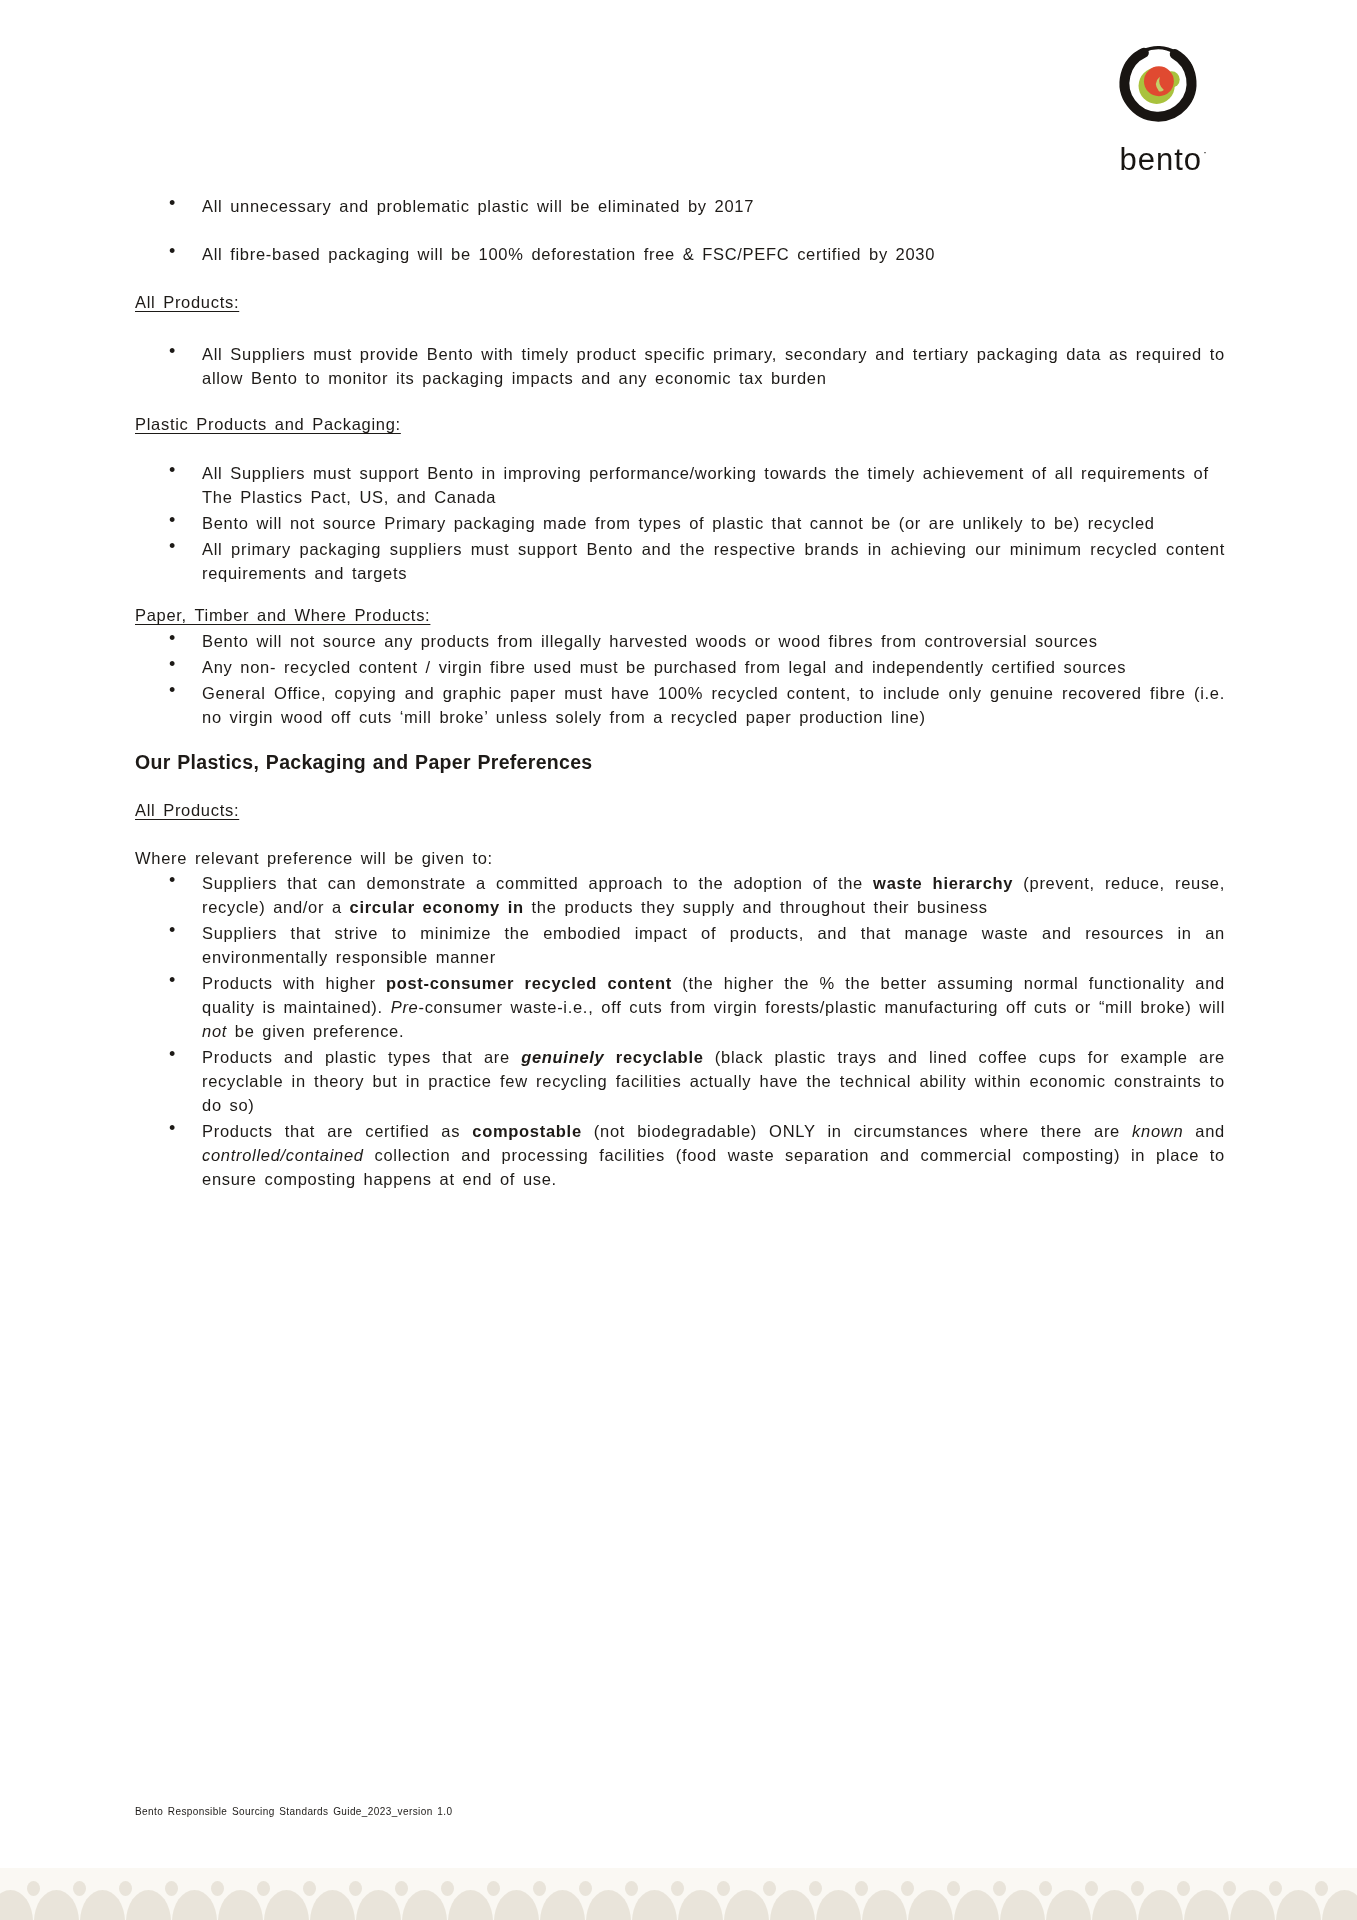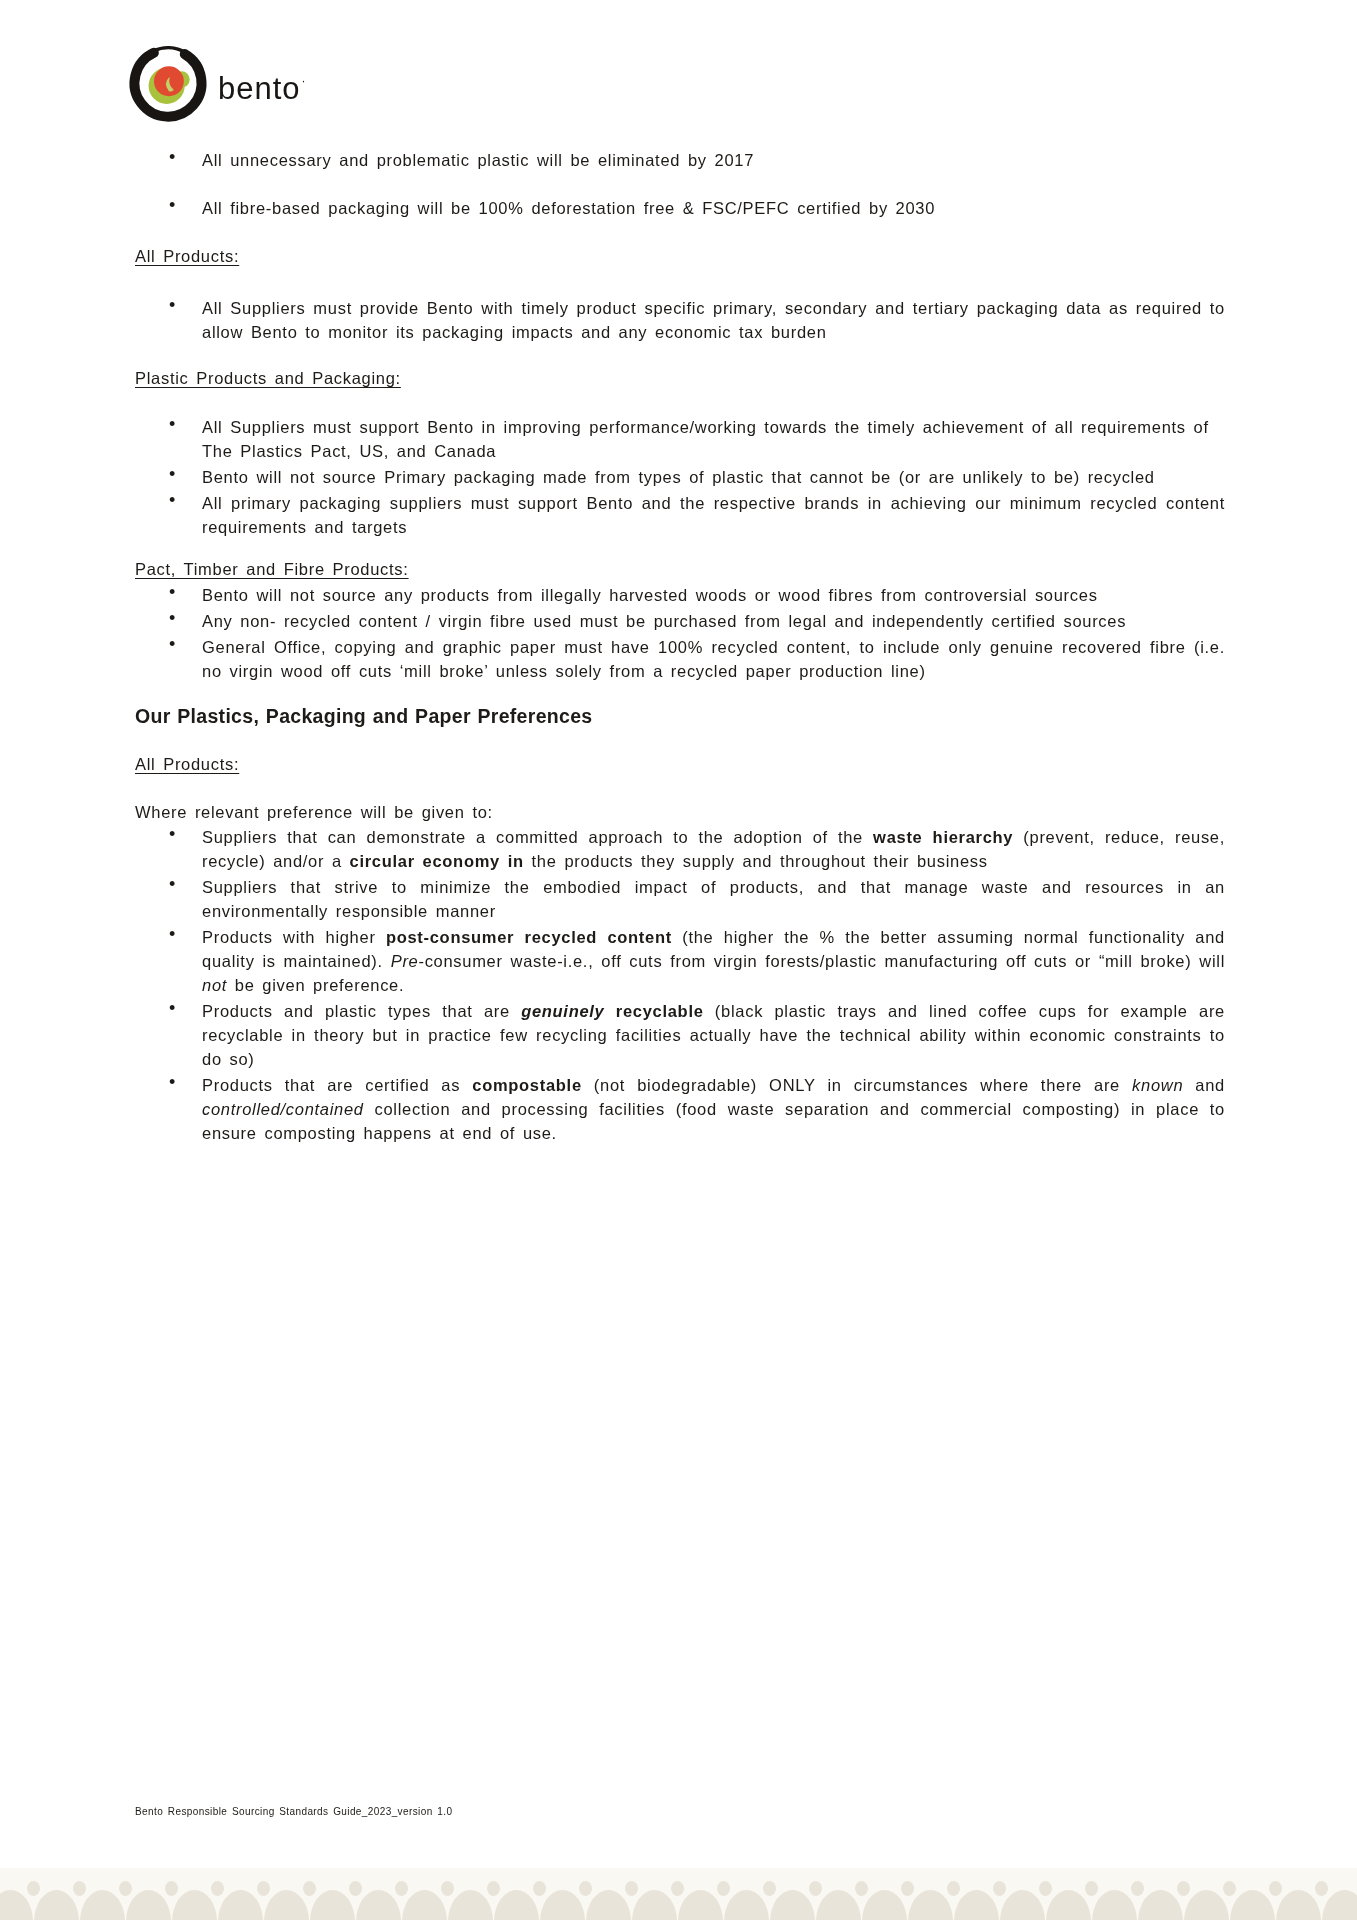--- a/index.html
+++ b/index.html
@@ -6,21 +6,21 @@
   .page{
     position:relative;
     width:1357px;height:1920px;
     background:#ffffff;
     font-family:"Liberation Sans",sans-serif;
     color:#1d1a17;
     overflow:hidden;
   }
   .content{padding:36px 132px 0 135px;}
   
-  .logo-block{display:flex;flex-direction:row;align-items:center;transform:translateX(-17px);}
+  .logo-block{display:flex;flex-direction:column;align-items:flex-end;transform:translateX(-17px);}
   .logo-block svg{display:block;}
   .wordmark{
     font-size:31px;font-weight:500;letter-spacing:1px;color:#181512;
     line-height:36px;margin-top:2px;
   }
   .wordmark .tm{font-size:12px;vertical-align:14px;margin-left:1px;}
   .doc-h2{
     font-size:19.5px;line-height:26px;font-weight:bold;letter-spacing:.3px;word-spacing:1px;
     margin:0;
   }
@@ -110,21 +110,21 @@
           <div class="bt">All Suppliers must support Bento in improving performance/working towards the timely achievement of all requirements of The Plastics Pact, US, and Canada</div>
         </li>
       <li>
           <div class="bt just">Bento will not source Primary packaging made from types of plastic that cannot be (or are unlikely to be) recycled</div>
         </li>
       <li>
           <div class="bt just">All primary packaging suppliers must support Bento and the respective brands in achieving our minimum recycled content requirements and targets</div>
         </li>
     </ul>
 
-    <div class="subhead mt18">Pact, Timber and Fibre Products:</div>
+    <div class="subhead mt18">Paper, Timber and Where Products:</div>
 
     <ul class="blist mt2">
       <li>
           <div class="bt">Bento will not source any products from illegally harvested woods or wood fibres from controversial sources</div>
         </li>
       <li>
           <div class="bt just">Any non- recycled content / virgin fibre used must be purchased from legal and independently certified sources</div>
         </li>
       <li>
           <div class="bt just">General Office, copying and graphic paper must have 100% recycled content, to include only genuine recovered fibre (i.e. no virgin wood off cuts ‘mill broke’ unless solely from a recycled paper production line)</div>

